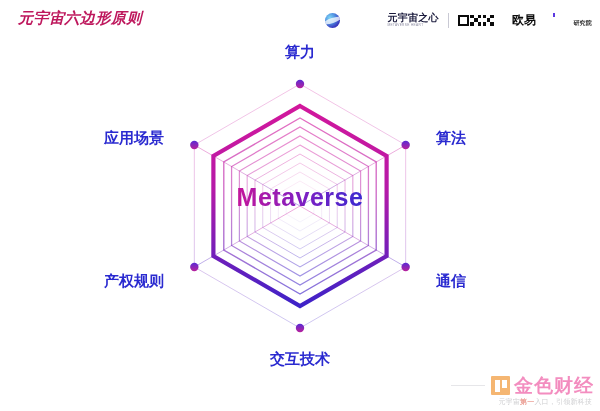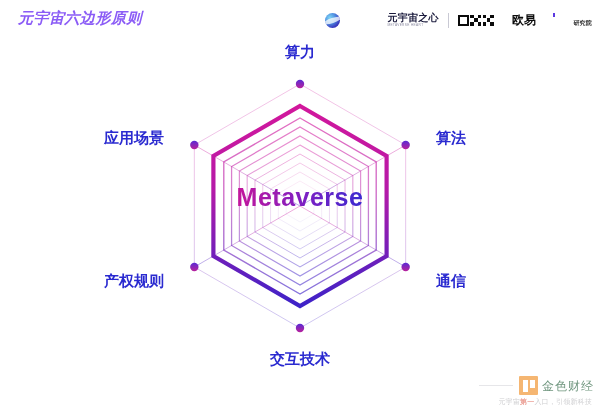--- a/index.html
+++ b/index.html
@@ -12,21 +12,21 @@
   }
   #stage{position:relative;width:600px;height:411px;}
 
   
   .header{
     position:absolute;left:0;top:0;width:600px;height:34px;
   }
   .page-title{
     position:absolute;left:18px;top:9px;
     font-size:15px;font-weight:bold;font-style:italic;
-    color:#8b5cf6;letter-spacing:.5px;
+    color:#be185d;letter-spacing:.5px;
     white-space:nowrap;
   }
   .brandbar{
     position:absolute;right:8px;top:9px;
     display:flex;align-items:center;gap:7px;height:22px;
   }
   .logo-a{display:flex;align-items:center;gap:3px;}
   .swirl{
     width:15px;height:15px;border-radius:50%;
     background:
@@ -79,21 +79,21 @@
   .wm-line{width:34px;height:1px;background:#d8d8dc;margin-right:2px;}
   .wm-icon{
     width:19px;height:19px;background:#f08a1c;position:relative;flex:none;border-radius:1px;
   }
   .wm-icon:before{
     content:"";position:absolute;left:3.5px;top:3.5px;width:5px;height:12px;background:#fff;
   }
   .wm-icon:after{
     content:"";position:absolute;left:10.5px;top:3.5px;width:5px;height:8px;background:#fff;
   }
-  .wm-cn{font-size:12px;font-weight:normal;color:#14532d;letter-spacing:1px;line-height:1;}
+  .wm-cn{font-size:19px;font-weight:bold;color:#ec4899;letter-spacing:1px;line-height:1;}
   .wm-tag{
     font-size:7px;color:#b0b0b4;letter-spacing:.2px;margin-top:2px;margin-right:2px;
     white-space:nowrap;
   }
   .wm-tag b{color:#e06a5a;font-weight:bold;}
 </style>
 </head>
 <body>
 
 <div id="stage">

